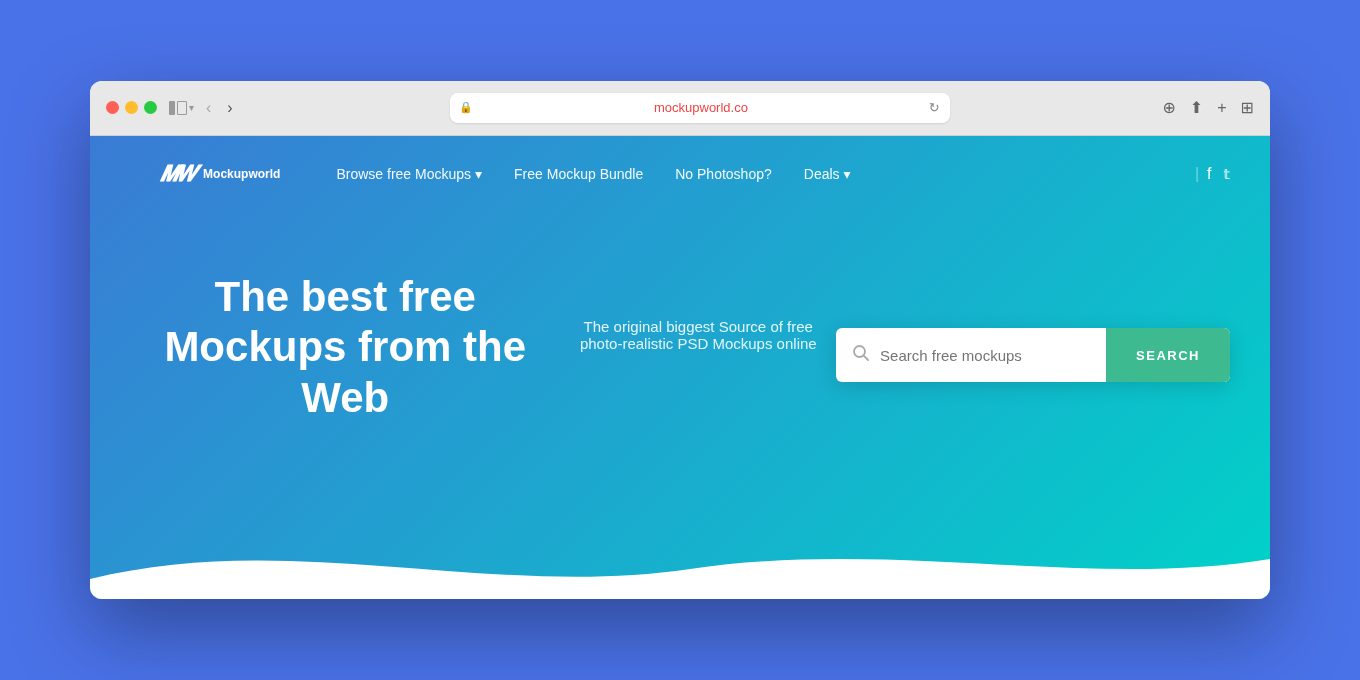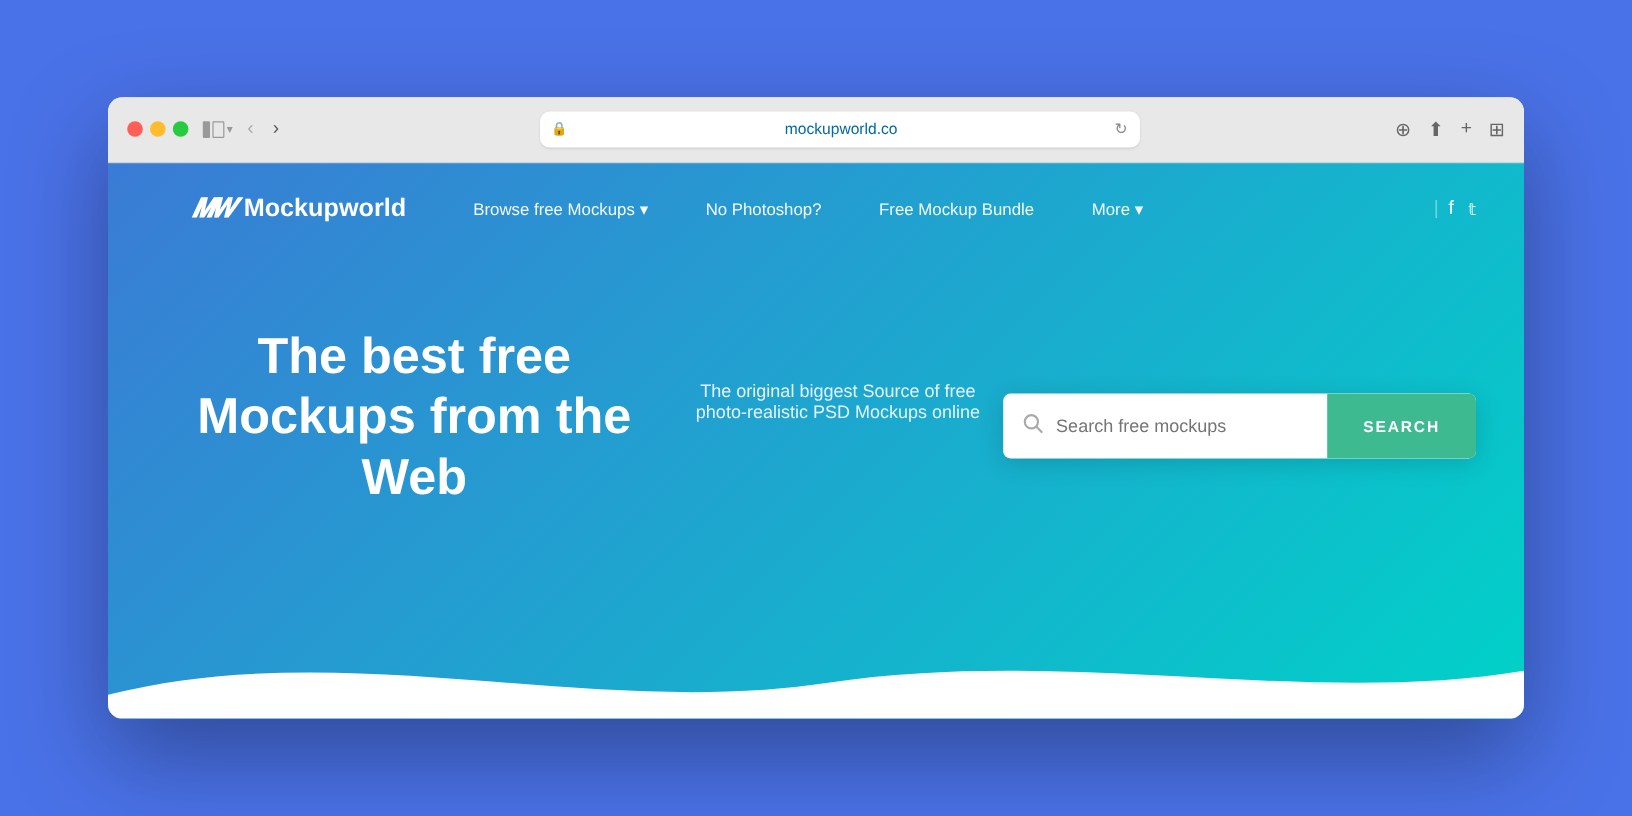--- a/index.html
+++ b/index.html
@@ -118,21 +118,21 @@
       box-shadow: 0 1px 2px rgba(0,0,0,0.1);
     }
 
     .lock-icon {
       color: #888;
       font-size: 11px;
     }
 
     .address-text {
       font-size: 13px;
-      color: #0369a1;
+      color: #ef4444;
       flex: 1;
       text-align: center;
     }
 
     .reload-icon {
       color: #888;
       font-size: 13px;
       cursor: pointer;
     }
 
@@ -175,28 +175,28 @@
     .logo-icon {
       color: white;
       font-size: 22px;
       font-weight: 900;
       letter-spacing: -2px;
       font-style: italic;
     }
 
     .logo-text {
       color: white;
-      font-size: 21px;
+      font-size: 12px;
       font-weight: 600;
     }
 
     .nav-links {
       display: flex;
       align-items: center;
-      gap: 16px;
+      gap: 0;
       flex: 1;
     }
 
     .nav-link {
       color: white;
       font-size: 14px;
       font-weight: 400;
       padding: 8px 16px;
       cursor: pointer;
       white-space: nowrap;
@@ -355,27 +355,27 @@
         <span class="logo-icon">𝑴𝑾</span>
         <span class="logo-text">Mockupworld</span>
       </div>
 
       <div class="nav-links">
         <span class="nav-link">
           <span>Browse free Mockups</span>
           <span>▾</span>
         </span>
         <span class="nav-link">
+          <span>Free Mockup Bundle</span>
+        </span>
+        <span class="nav-link">
           <span>No Photoshop?</span>
         </span>
         <span class="nav-link">
-          <span>Free Mockup Bundle</span>
-        </span>
-        <span class="nav-link">
-          <span>More</span>
+          <span>Deals</span>
           <span>▾</span>
         </span>
       </div>
 
       <span class="nav-separator">|</span>
 
       <div class="social-icons">
         <span class="social-icon">f</span>
         <span class="social-icon" style="font-size:14px;">𝕥</span>
       </div>

